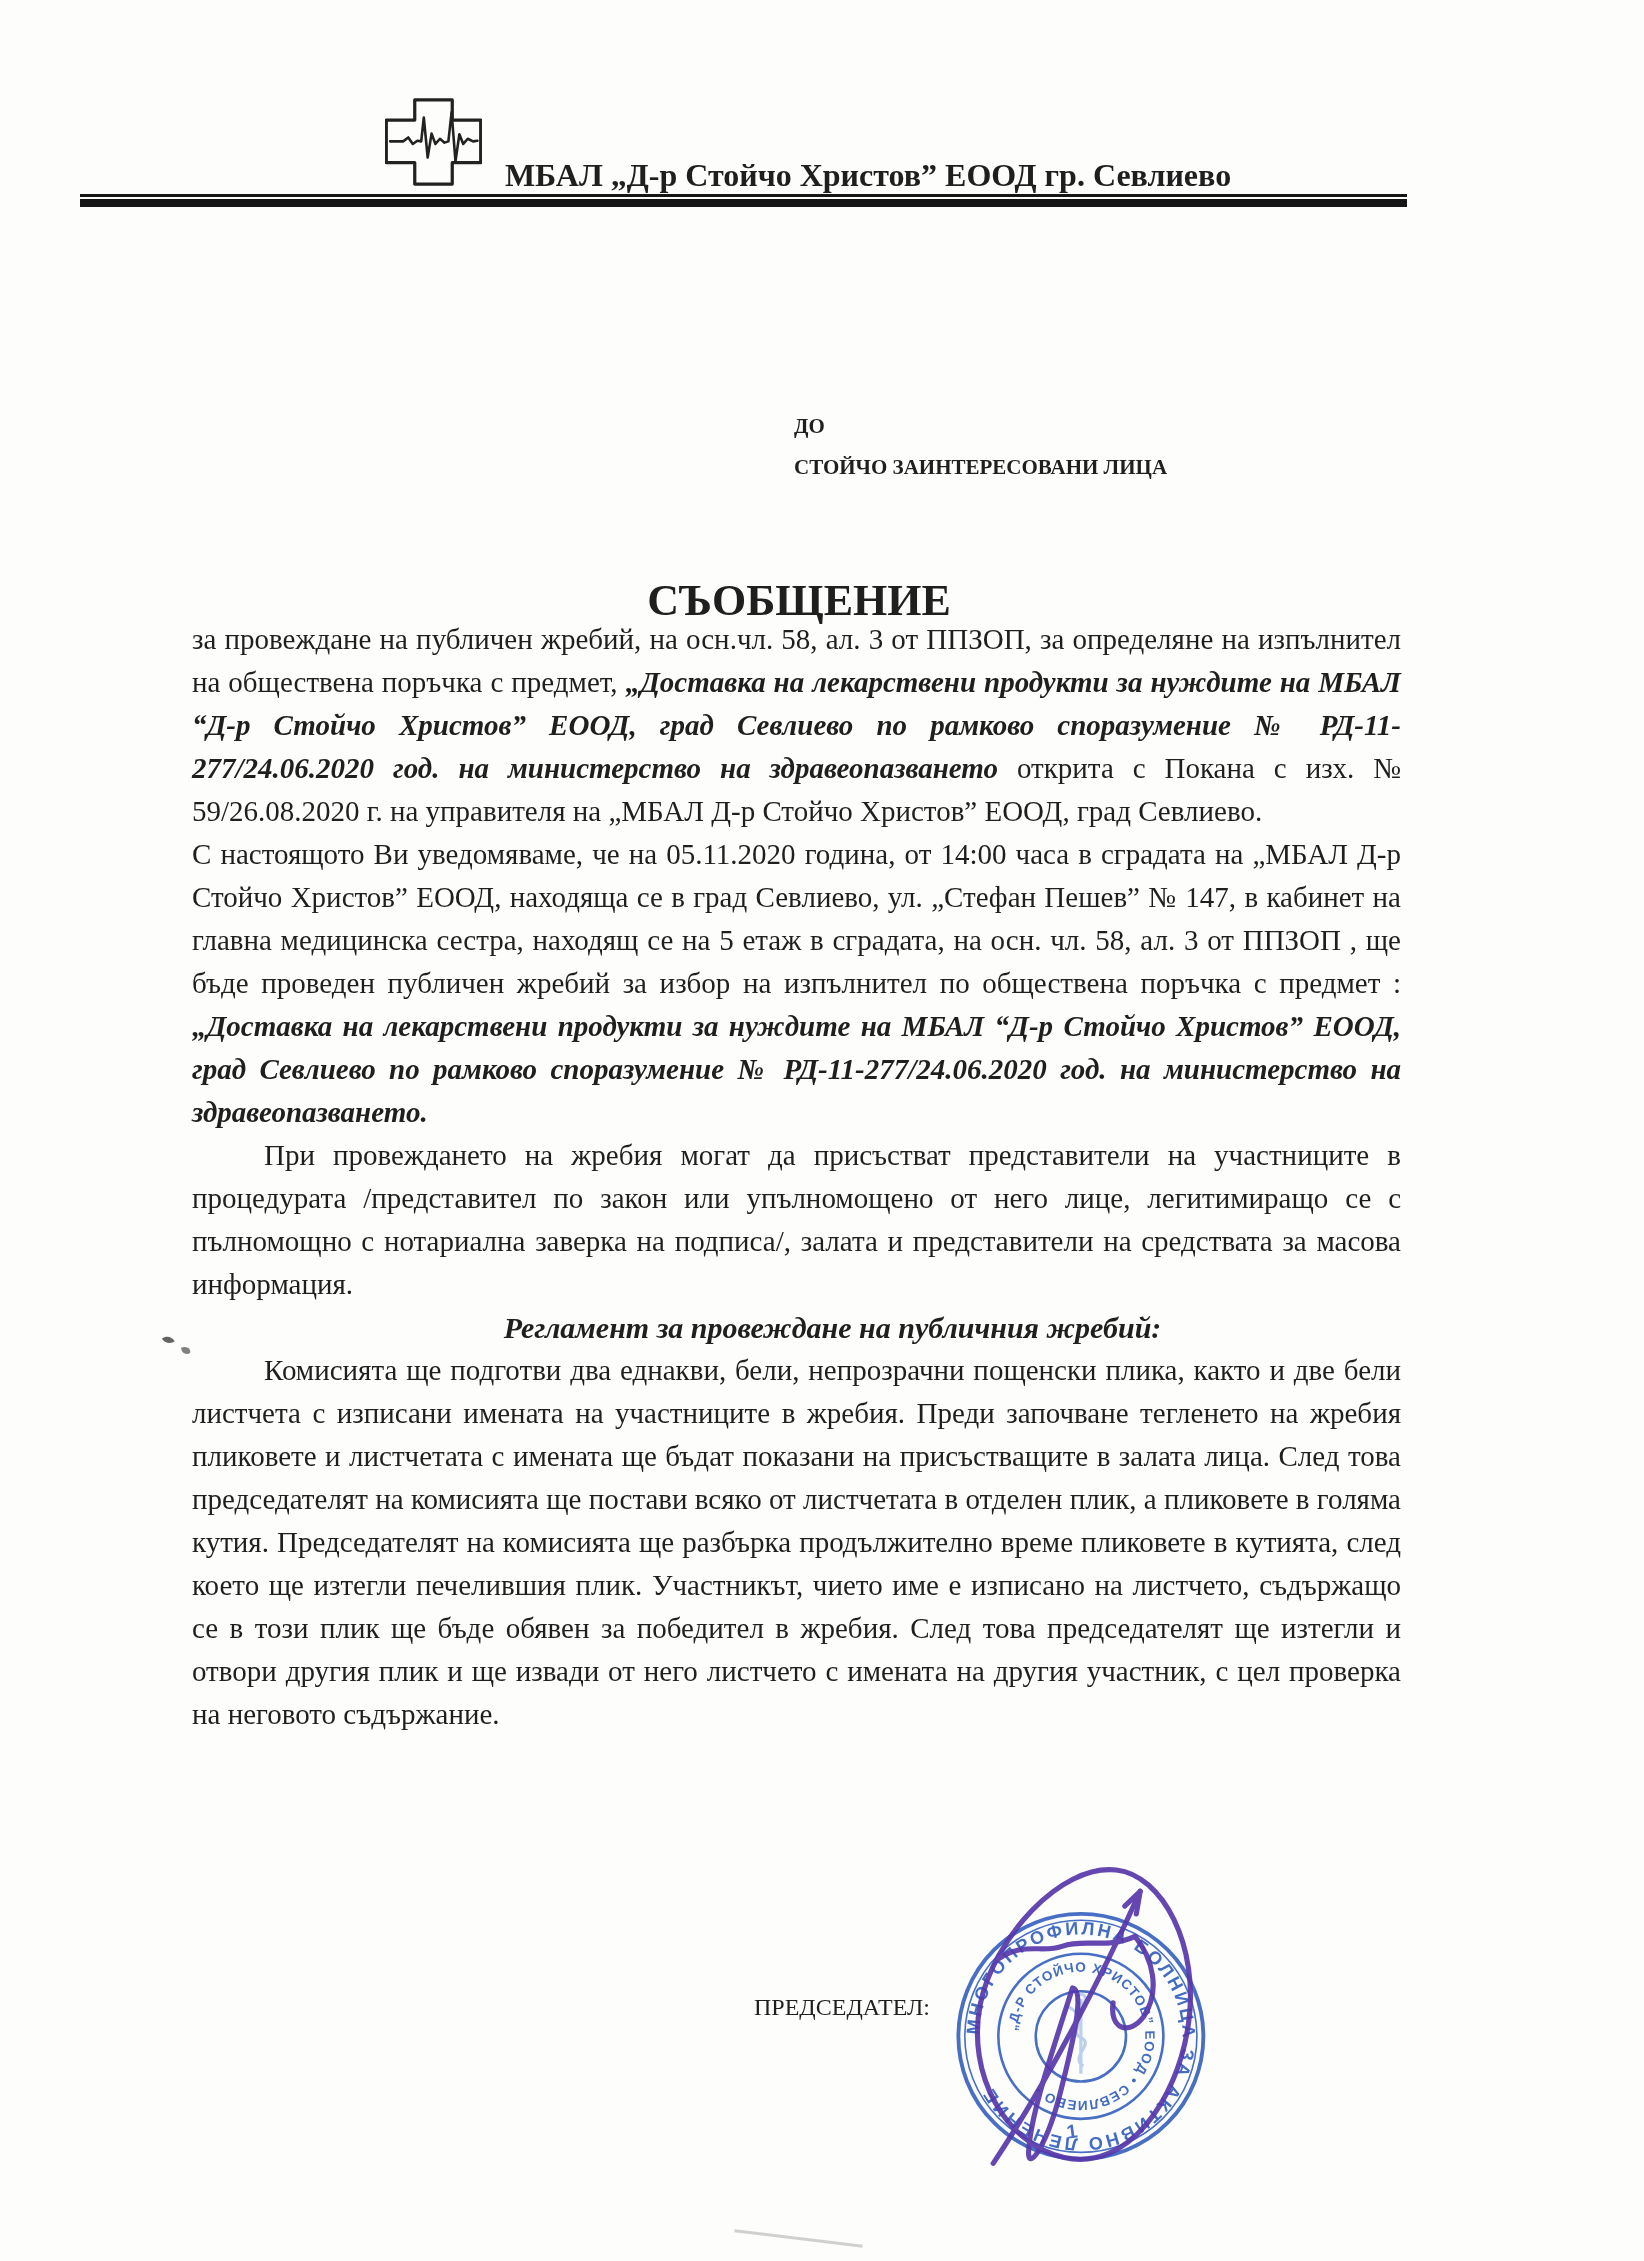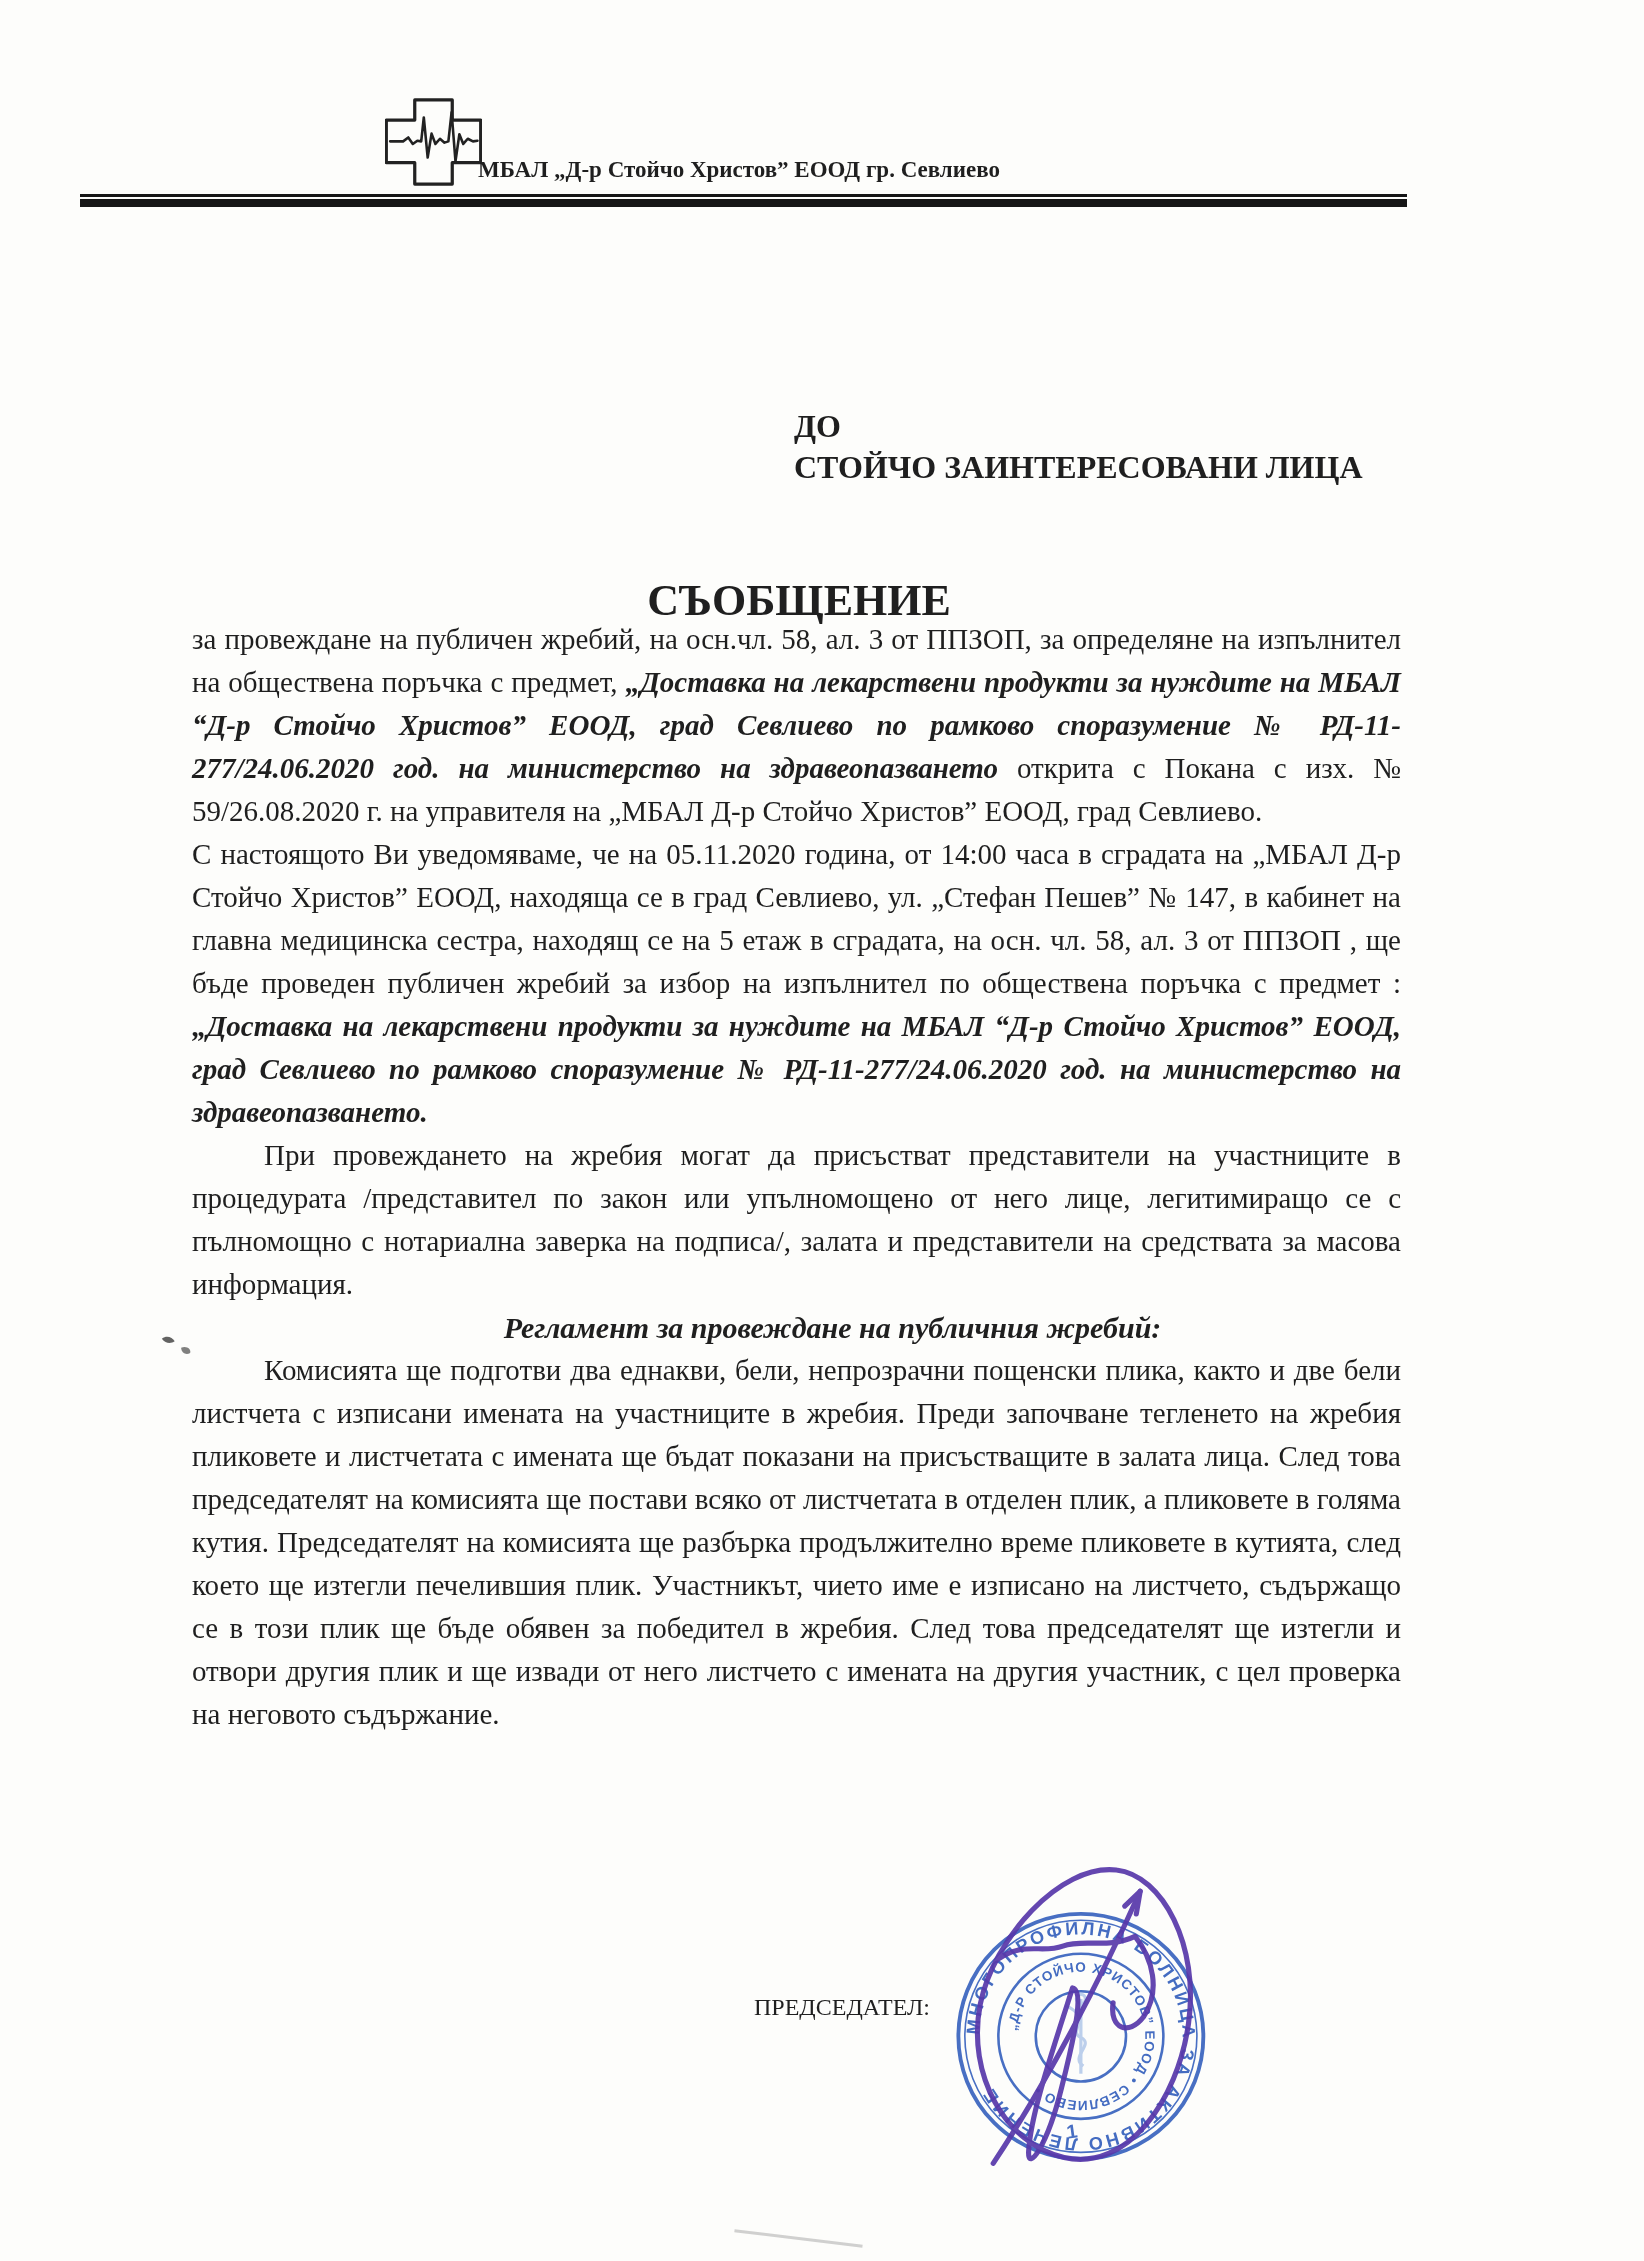--- a/index.html
+++ b/index.html
@@ -8,31 +8,31 @@
     width:1644px;height:2261px;
     background:#fdfdfb;
     font-family:"Liberation Serif",serif;
     color:var(--ink,#1f1f1f);
     overflow:hidden;
   }
   
   .logo{position:absolute;left:385px;top:98px;}
   .org-name{
     position:absolute;left:478px;top:157px;width:780px;
-    text-align:left;font-weight:bold;font-size:23px;white-space:nowrap;
+    text-align:center;font-weight:bold;font-size:32px;white-space:nowrap;
   }
   .rule-thin{position:absolute;left:80px;top:194px;width:1327px;height:2.6px;background:var(--rule-black,#1a1a1a);}
   .rule-thick{position:absolute;left:80px;top:199px;width:1327px;height:8.4px;background:var(--rule-black,#111);}
   .addr-block{
     position:absolute;left:80px;top:213px;width:1327px;
     text-align:center;font-weight:bold;font-size:32px;line-height:43px;
   }
   .email-value{text-decoration:underline;text-decoration-thickness:2.6px;text-underline-offset:5.2px;}
   
-  .recipient{position:absolute;left:794px;top:406px;font-weight:bold;font-size:32px;line-height:41px;}
+  .recipient{position:absolute;left:794px;top:406px;font-weight:bold;font-size:21px;line-height:41px;}
   
   .subject-title{
     position:absolute;left:190px;top:575px;width:1218px;
     text-align:center;font-weight:bold;font-size:44px;
   }
   
   .doc-body{
     position:absolute;left:192px;top:618px;width:1209px;
     font-size:29px;line-height:43px;text-align:justify;
   }

